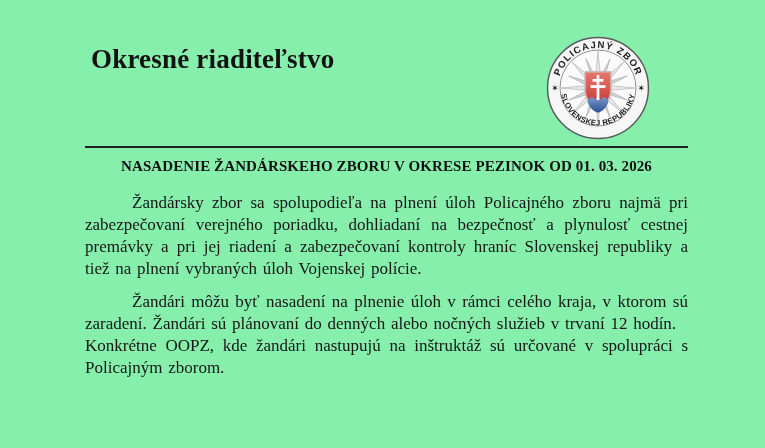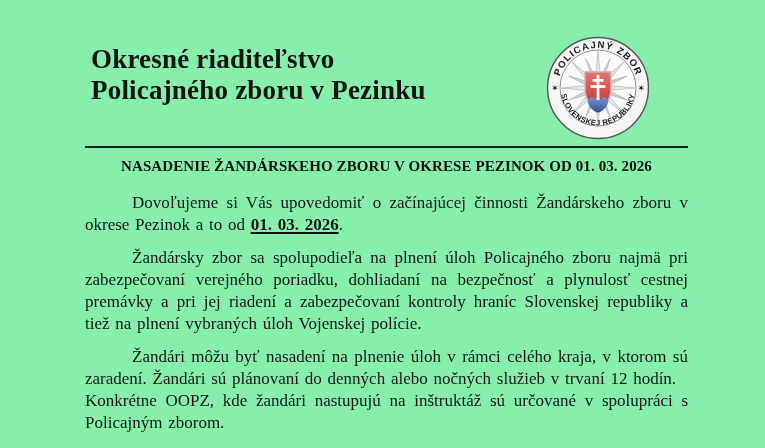--- a/index.html
+++ b/index.html
@@ -22,21 +22,20 @@
   .preline{white-space:pre-line;}
   .date{font-weight:bold;text-decoration:underline;text-decoration-thickness:1.5px;text-underline-offset:2px;}
 </style>
 </head>
 <body>
 
 <div class="page">
 
   <div class="org">
     <div>Okresné riaditeľstvo</div>
-    <div>Policajného zboru v Pezinku</div>
   </div>
 
   <svg class="logo" viewBox="0 0 100 100" aria-hidden="true">
     <defs>
       <path id="arcTop" d="M 11.5,50 A 38.5,38.5 0 1 1 88.5,50" fill="none"></path>
       <path id="arcBottom" d="M 14,50 A 36,36 0 0 0 86,50" fill="none"></path>
       <linearGradient id="shieldGrad" x1="0" y1="0" x2="0" y2="1">
         <stop offset="0" stop-color="#e8766d"></stop>
         <stop offset="1" stop-color="#c22f2f"></stop>
       </linearGradient>
@@ -89,21 +88,20 @@
     </text>
     <text class="ring-star" x="8.5" y="53" text-anchor="middle">✶</text>
     <text class="ring-star" x="91.5" y="53" text-anchor="middle">✶</text>
   </svg>
 
   <hr class="divider">
 
   <div class="main">
     <h2 class="doc-title">NASADENIE ŽANDÁRSKEHO ZBORU V OKRESE PEZINOK OD 01. 03. 2026</h2>
 
-    <p class="para indent"><span>Dovoľujeme si Vás upovedomiť o začínajúcej činnosti Žandárskeho zboru v okrese Pezinok a to od </span><span class="date">01. 03. 2026</span><span>.</span></p>
 
     <p class="para indent">Žandársky zbor sa spolupodieľa na plnení úloh Policajného zboru najmä pri zabezpečovaní verejného poriadku, dohliadaní na bezpečnosť a plynulosť cestnej premávky a pri jej riadení a zabezpečovaní kontroly hraníc Slovenskej republiky a tiež na plnení vybraných úloh Vojenskej polície.</p>
 
     <p class="para indent preline">Žandári môžu byť nasadení na plnenie úloh v rámci celého kraja, v ktorom sú zaradení. Žandári sú plánovaní do denných alebo nočných služieb v trvaní 12 hodín.
 Konkrétne OOPZ, kde žandári nastupujú na inštruktáž sú určované v spolupráci s Policajným zborom.</p>
   </div>
 
 </div>
 
 </body></html>

